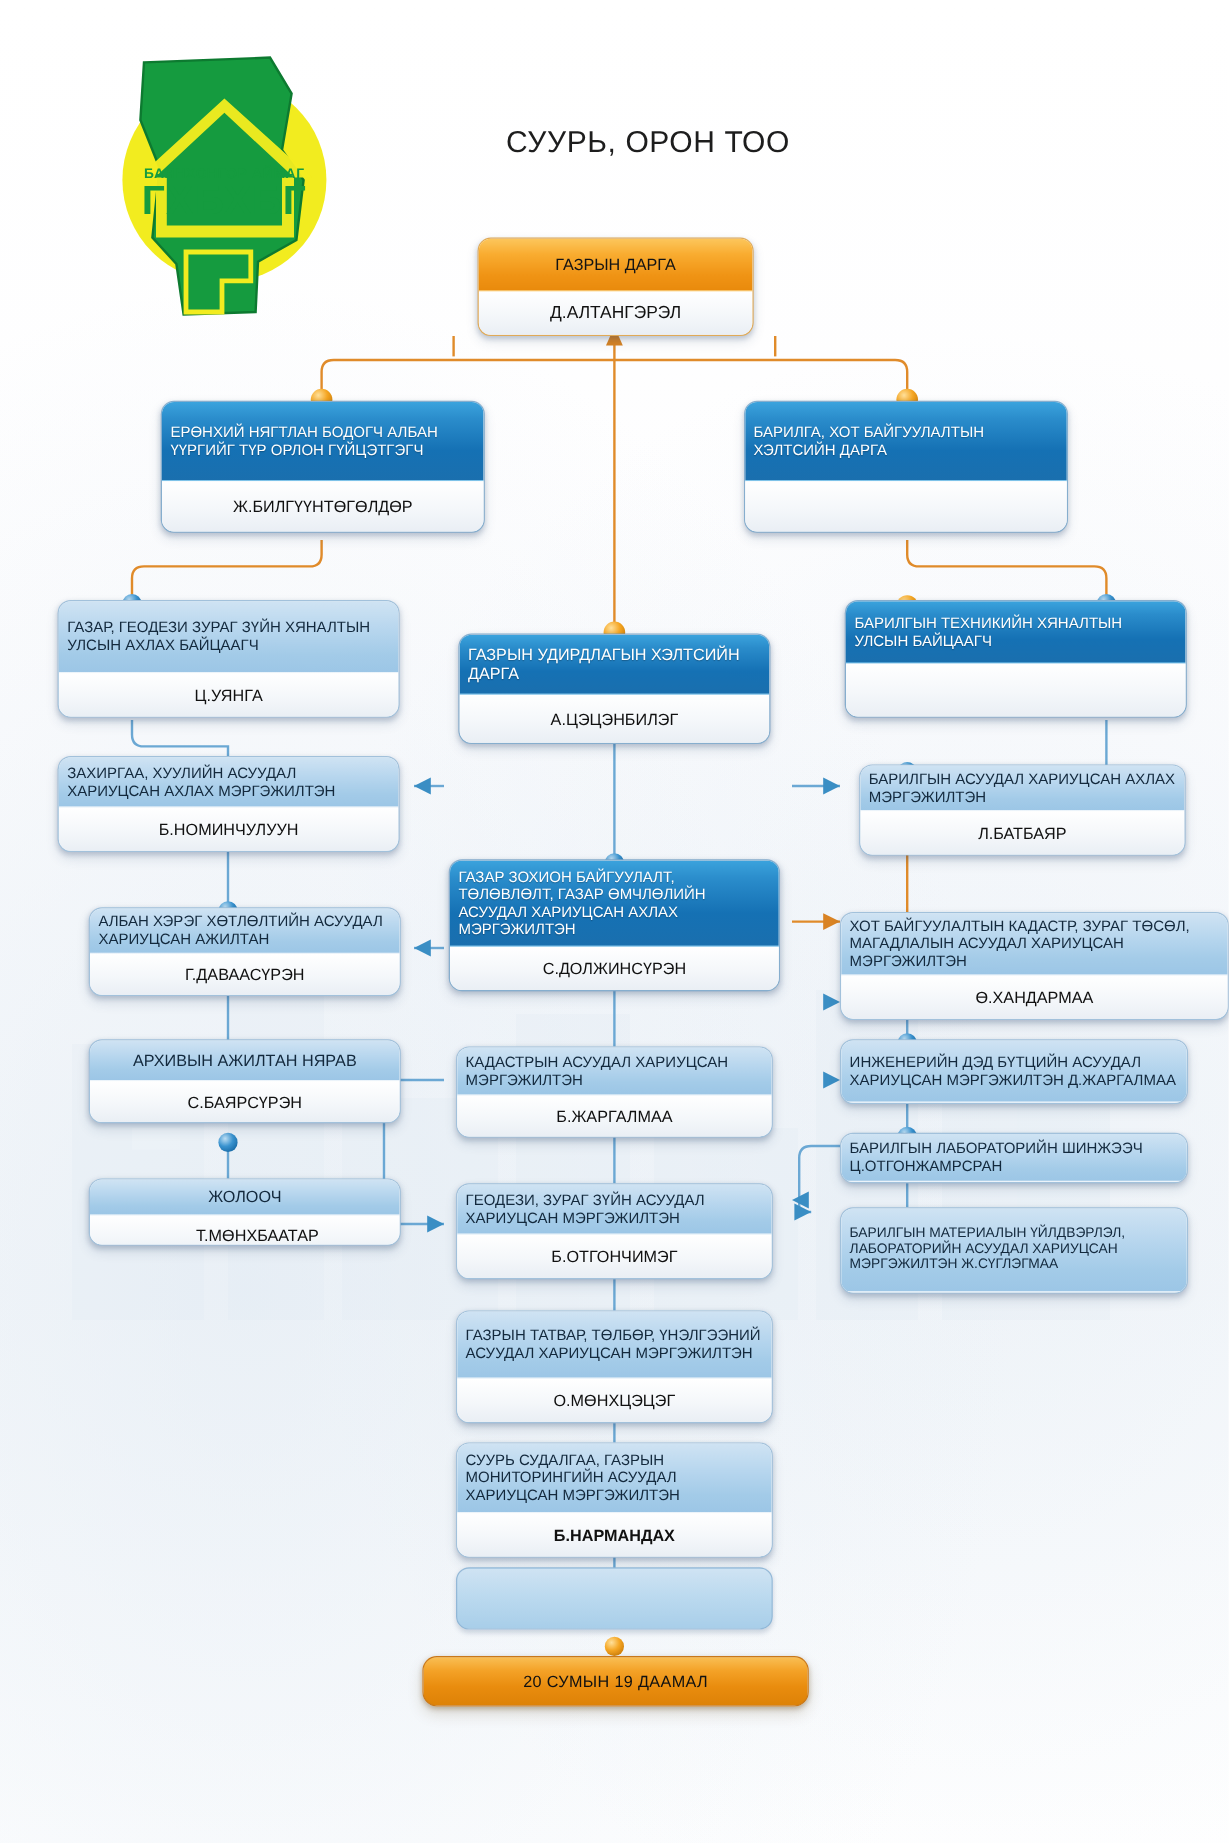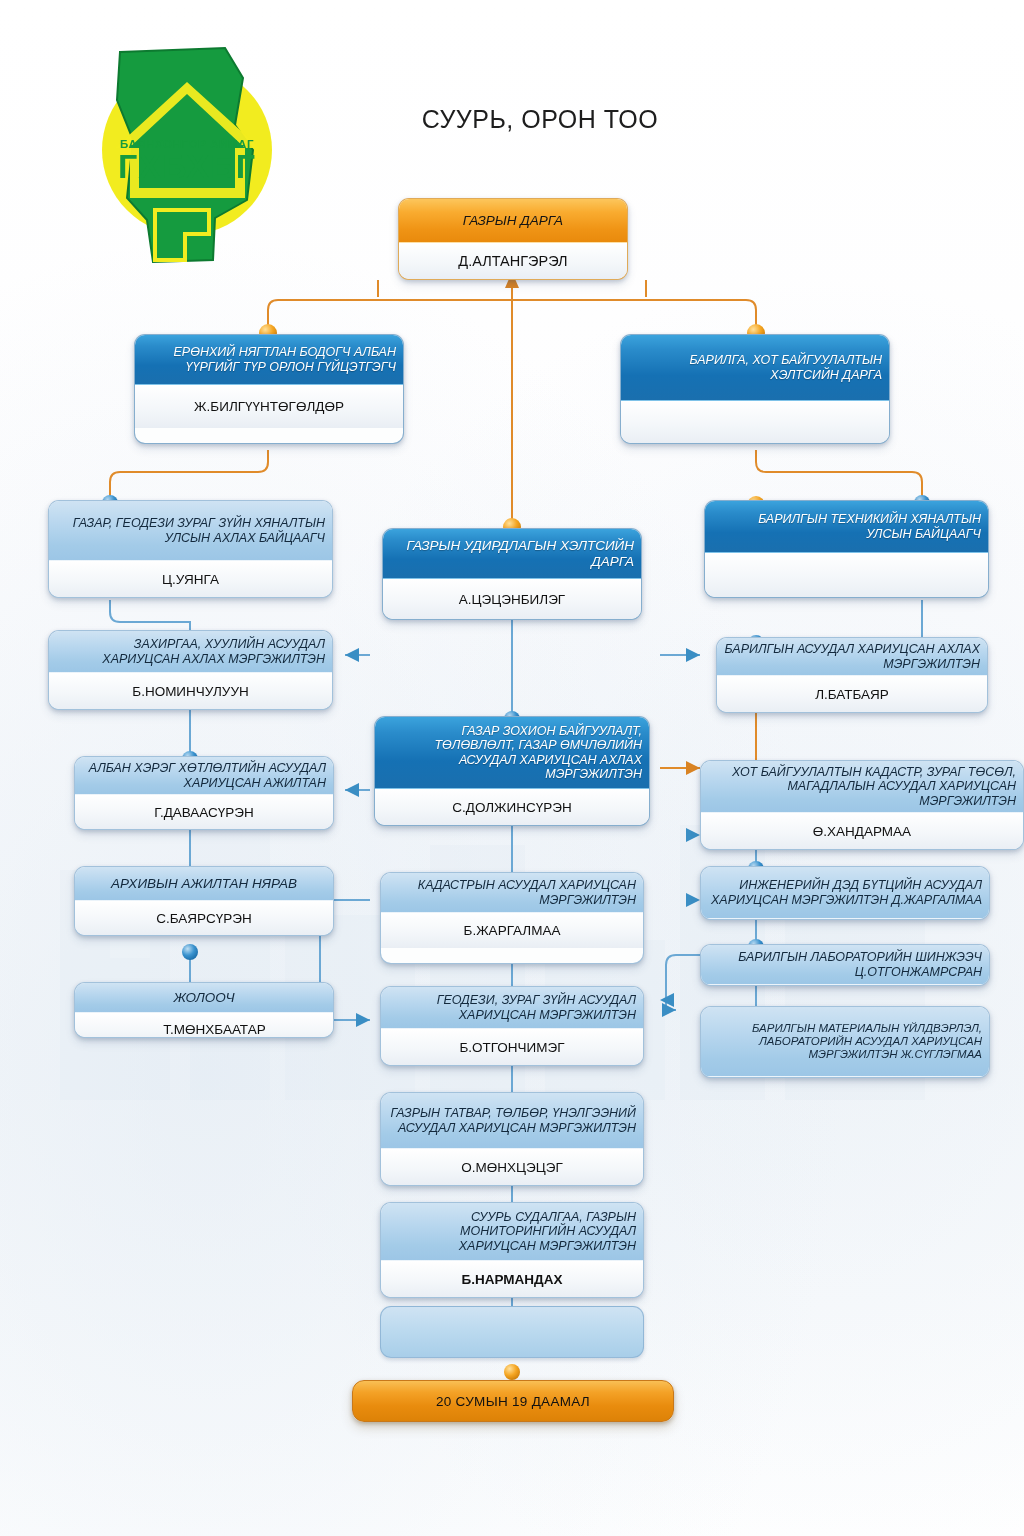--- a/index.html
+++ b/index.html
@@ -43,24 +43,23 @@
   .node {
     position: absolute;
     border-radius: 11px;
     overflow: hidden;
     box-shadow: 0 2px 4px rgba(40,70,110,.22), 0 5px 10px rgba(40,70,110,.13);
     border: 1px solid rgba(120,160,195,.55);
     background: #fdfefe;
   }
   .node .hdr {
     display: flex; align-items: center; justify-content: center;
-    text-align: right;
+    text-align: left;
     padding: 5px 7px;
     line-height: 1.16;
-    font-style: italic;
   }
   .node .nm {
     display: flex; align-items: center; justify-content: center;
     text-align: center;
     padding: 5px 7px;
     line-height: 1.16;
     background: linear-gradient(180deg,#ffffff 0%, #f4f7fa 55%, #e9eef4 100%);
     color: #111;
   }
 
@@ -255,21 +254,21 @@
 
     <polygon points="190,870 197,878 190,886 183,878" fill="#2f82bd"></polygon>
   </svg>
 
   <div class="node orange" style="left:398px; top:198px; width:230px; height:82px;">
     <div class="hdr f13" style="height:44px;">ГАЗРЫН ДАРГА</div>
     <div class="nm f14" style="height:37px;">Д.АЛТАНГЭРЭЛ</div>
   </div>
 
   <div class="node blue-dark" style="left:134px; top:334px; width:270px; height:110px;">
-    <div class="hdr f12" style="height:50px;">ЕРӨНХИЙ НЯГТЛАН БОДОГЧ АЛБАН ҮҮРГИЙГ ТҮР ОРЛОН ГҮЙЦЭТГЭГЧ</div>
+    <div class="hdr f12" style="height:66px;">ЕРӨНХИЙ НЯГТЛАН БОДОГЧ АЛБАН ҮҮРГИЙГ ТҮР ОРЛОН ГҮЙЦЭТГЭГЧ</div>
     <div class="nm f13" style="height:43px;">Ж.БИЛГҮҮНТӨГӨЛДӨР</div>
   </div>
 
   <div class="node blue-dark" style="left:620px; top:334px; width:270px; height:110px;">
     <div class="hdr f12" style="height:66px;">БАРИЛГА, ХОТ БАЙГУУЛАЛТЫН ХЭЛТСИЙН ДАРГА</div>
     <div class="nm f13" style="height:43px;"></div>
   </div>
 
   <div class="node blue-light" style="left:48px; top:500px; width:285px; height:98px;">
     <div class="hdr f12" style="height:60px;">ГАЗАР, ГЕОДЕЗИ ЗУРАГ ЗҮЙН ХЯНАЛТЫН УЛСЫН АХЛАХ БАЙЦААГЧ</div>
@@ -309,21 +308,21 @@
   <div class="node blue-light" style="left:700px; top:760px; width:324px; height:90px;">
     <div class="hdr f12" style="height:52px;">ХОТ БАЙГУУЛАЛТЫН КАДАСТР, ЗУРАГ ТӨСӨЛ, МАГАДЛАЛЫН АСУУДАЛ ХАРИУЦСАН МЭРГЭЖИЛТЭН</div>
     <div class="nm f13" style="height:37px;">Ө.ХАНДАРМАА</div>
   </div>
 
   <div class="node blue-light" style="left:74px; top:866px; width:260px; height:70px;">
     <div class="hdr f13" style="height:34px;">АРХИВЫН АЖИЛТАН НЯРАВ</div>
     <div class="nm f13" style="height:35px;">С.БАЯРСҮРЭН</div>
   </div>
 
-  <div class="node blue-light" style="left:380px; top:872px; width:264px; height:92px;">
+  <div class="node blue-light" style="left:380px; top:872px; width:264px; height:76px;">
     <div class="hdr f12" style="height:40px;">КАДАСТРЫН АСУУДАЛ ХАРИУЦСАН МЭРГЭЖИЛТЭН</div>
     <div class="nm f13" style="height:35px;">Б.ЖАРГАЛМАА</div>
   </div>
 
   <div class="node blue-light" style="left:700px; top:866px; width:290px; height:54px;">
     <div class="hdr f12" style="height:52px;">ИНЖЕНЕРИЙН ДЭД БҮТЦИЙН АСУУДАЛ ХАРИУЦСАН МЭРГЭЖИЛТЭН Д.ЖАРГАЛМАА</div>
   </div>
 
   <div class="node blue-light" style="left:700px; top:944px; width:290px; height:42px;">
     <div class="hdr f12" style="height:40px;">БАРИЛГЫН ЛАБОРАТОРИЙН ШИНЖЭЭЧ Ц.ОТГОНЖАМРСРАН</div>

